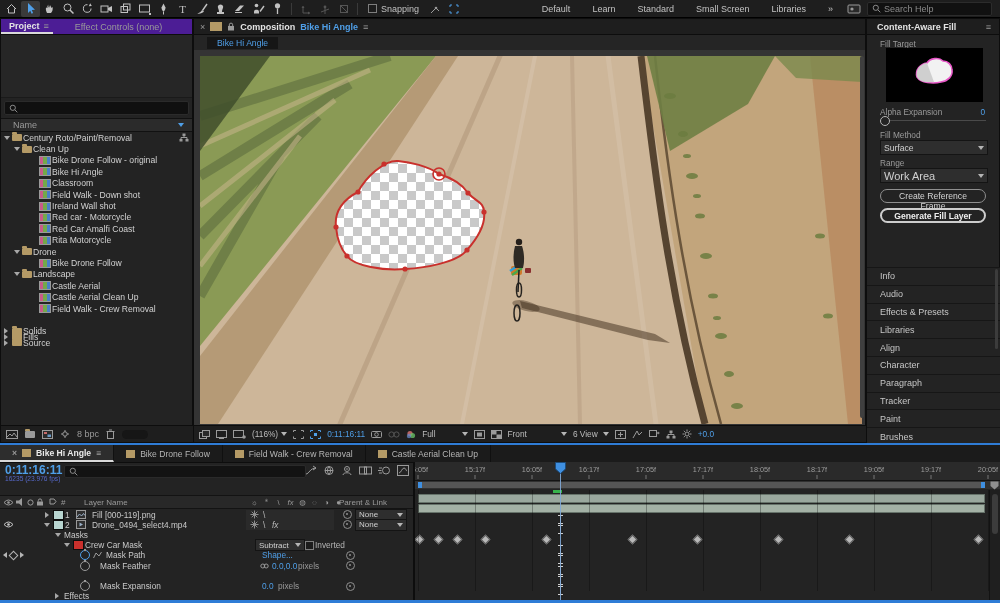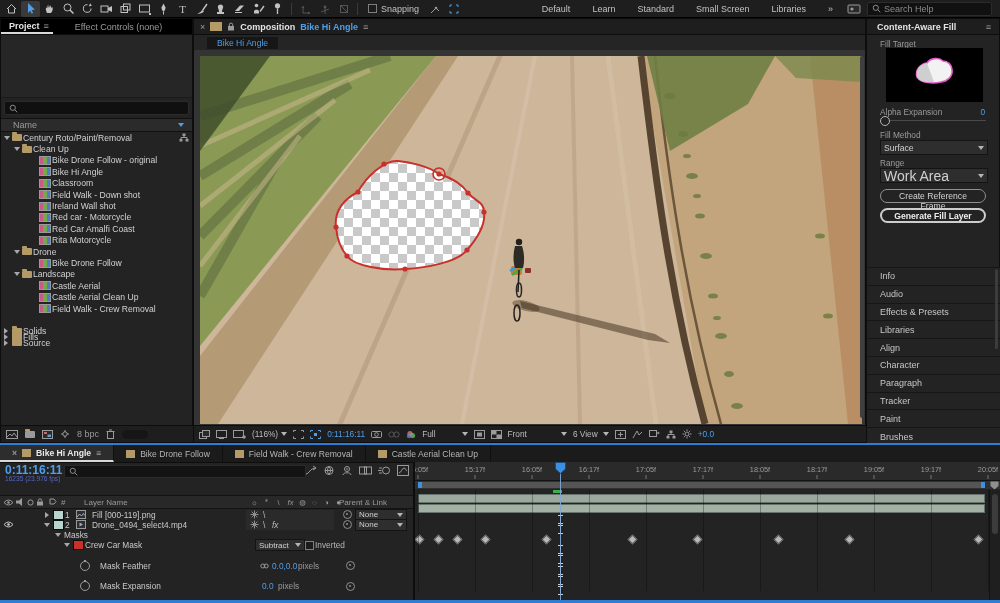--- a/index.html
+++ b/index.html
@@ -200,21 +200,21 @@
       <svg width="9" height="9">
           <circle cx="3.8" cy="3.8" r="2.6" stroke="#8a8a8a" fill="none"></circle>
           <path d="M5.8,5.8 L8.3,8.3" stroke="#8a8a8a"></path>
         </svg>
       <span>Search Help</span>
     </div>
   </div>
 </div>
 
 <div class="panel" style="left:0;top:18px;width:193px;height:425px">
-  <div style="height:15px;background:#000000;border-bottom:1px solid #0d0d0d;display:flex;align-items:center">
+  <div style="height:15px;background:#4c1d95;border-bottom:1px solid #0d0d0d;display:flex;align-items:center">
     <span class="ptab" style="padding:0 4px 0 8px;border-bottom:2px solid #d9d9d9;height:13px;display:flex;align-items:center;gap:4px">
       <span>Project</span>
         <span style="color:#9a9a9a;font-weight:normal">≡</span>
     </span>
     <span class="dim" style="padding-left:22px">Effect Controls (none)</span>
   </div>
   <div style="height:62px;background:#262626;border-bottom:1px solid #1a1a1a"></div>
   <div style="margin:3px;height:12px;background:#101010;border:1px solid #2b2b2b;border-radius:2px;display:flex;align-items:center;gap:3px;padding:0 4px">
     <svg width="9" height="9">
         <circle cx="3.8" cy="3.8" r="2.6" stroke="#8a8a8a" fill="none"></circle>
@@ -686,21 +686,21 @@
   <div class="blue" style="position:absolute;right:14px;top:88px;font-size:8.3px">0</div>
   <div style="position:absolute;left:13px;top:101px;width:106px;height:1px;background:#4a4a4a"></div>
   <div style="position:absolute;left:13px;top:97px;width:8px;height:8px;border:1px solid #b5b5b5;border-radius:50%;background:#232323"></div>
   <div class="dim" style="position:absolute;left:13px;top:111px;font-size:8.3px">Fill Method</div>
   <div class="ddbox" style="position:absolute;left:13px;top:121px;width:100px;height:13px;justify-content:space-between">
     <span style="font-size:8.6px">Surface</span>
       <span class="chev"></span>
   </div>
   <div class="dim" style="position:absolute;left:13px;top:139px;font-size:8.3px">Range</div>
   <div class="ddbox" style="position:absolute;left:13px;top:149px;width:100px;height:13px;justify-content:space-between">
-    <span style="font-size:14px">Work Area</span>
+    <span style="font-size:11px">Work Area</span>
       <span class="chev"></span>
   </div>
   <button style="position:absolute;left:13px;top:170px;width:106px;height:14px;background:transparent;border:1px solid #8f8f8f;border-radius:8px;color:#d5d5d5;font-size:8.6px">Create Reference Frame</button>
   <button style="position:absolute;left:13px;top:189px;width:106px;height:15px;background:transparent;border:2px solid #cdcdcd;border-radius:9px;color:#eee;font-weight:bold;font-size:8.6px">Generate Fill Layer</button>
   <div id="caf-stack" style="position:absolute;left:0;top:248px;width:134px">
       <div class="stackrow" style="top: 0px;">Info</div>
       <div class="stackrow" style="top: 17.8px;">Audio</div>
       <div class="stackrow" style="top: 35.6px;">Effects &amp; Presets</div>
       <div class="stackrow" style="top: 53.4px;">Libraries</div>
       <div class="stackrow" style="top: 71.2px;">Align</div>
@@ -916,20 +916,40 @@
           <span class="checkbox"></span>
         </span>
       <span class="px" style="left:315px;color:#b5b5b5">Inverted</span>
     </div>
     <div class="tl-row" style="top:68px">
       <span class="px" style="left:55px">
           <span class="caret d"></span>
         </span>
       <span class="px" style="left:64px">Masks</span>
     </div>
+    <div class="tl-row" style="top:88.4px">
+      <span class="px" style="left:3px;gap:3px">
+        <span class="caret" style="border-width:3px 4px 3px 0;border-color:transparent #b5b5b5 transparent transparent"></span>
+        <span style="width:5px;height:5px;border:1px solid #b5b5b5;transform:rotate(45deg)"></span>
+        <span class="caret" style="border-width:3px 0 3px 4px;border-color:transparent transparent transparent #b5b5b5"></span>
+      </span>
+      <span class="px" style="left:80px">
+          <span class="stopw" style="border-color:#4f9fe8"></span>
+        </span>
+      <span class="px" style="left:93px">
+          <svg width="9" height="8">
+            <path d="M0.5,7 L3,2 L6,5 L8.5,1" stroke="#9a9a9a" fill="none"></path>
+          </svg>
+        </span>
+      <span class="px" style="left:106px">Mask Path</span>
+      <span class="px blue" style="left:262px">Shape...</span>
+      <span class="px" style="left:346px">
+          <span class="pickwhip"></span>
+        </span>
+    </div>
     <div class="tl-row" style="top:98.6px">
       <span class="px" style="left:80px">
           <span class="stopw"></span>
         </span>
       <span class="px" style="left:100px">Mask Feather</span>
       <span class="px" style="left:260px">
           <svg width="9" height="6">
             <circle cx="2.8" cy="3" r="2" stroke="#9a9a9a" fill="none"></circle>
             <circle cx="6.2" cy="3" r="2" stroke="#9a9a9a" fill="none"></circle>
           </svg>
@@ -943,20 +963,26 @@
     <div class="tl-row" style="top:119px">
       <span class="px" style="left:80px">
           <span class="stopw"></span>
         </span>
       <span class="px" style="left:100px">Mask Expansion</span>
       <span class="px blue" style="left:262px">0.0</span>
       <span class="px dim" style="left:278px">pixels</span>
       <span class="px" style="left:346px">
           <span class="pickwhip"></span>
         </span>
+    </div>
+    <div class="tl-row" style="top:129.2px">
+      <span class="px" style="left:55px">
+          <span class="caret r"></span>
+        </span>
+      <span class="px" style="left:64px">Effects</span>
     </div>
     <div class="tl-row" style="top:139.4px">
       <span class="px" style="left:55px"></span>
       <span class="px" style="left:64px">Transform</span>
       <span class="px blue" style="left:262px">Reset</span>
     </div>
 
   </div>
 
   <div style="position:absolute;left:413px;top:17px;width:2px;height:141px;background:#0d0d0d"></div>

